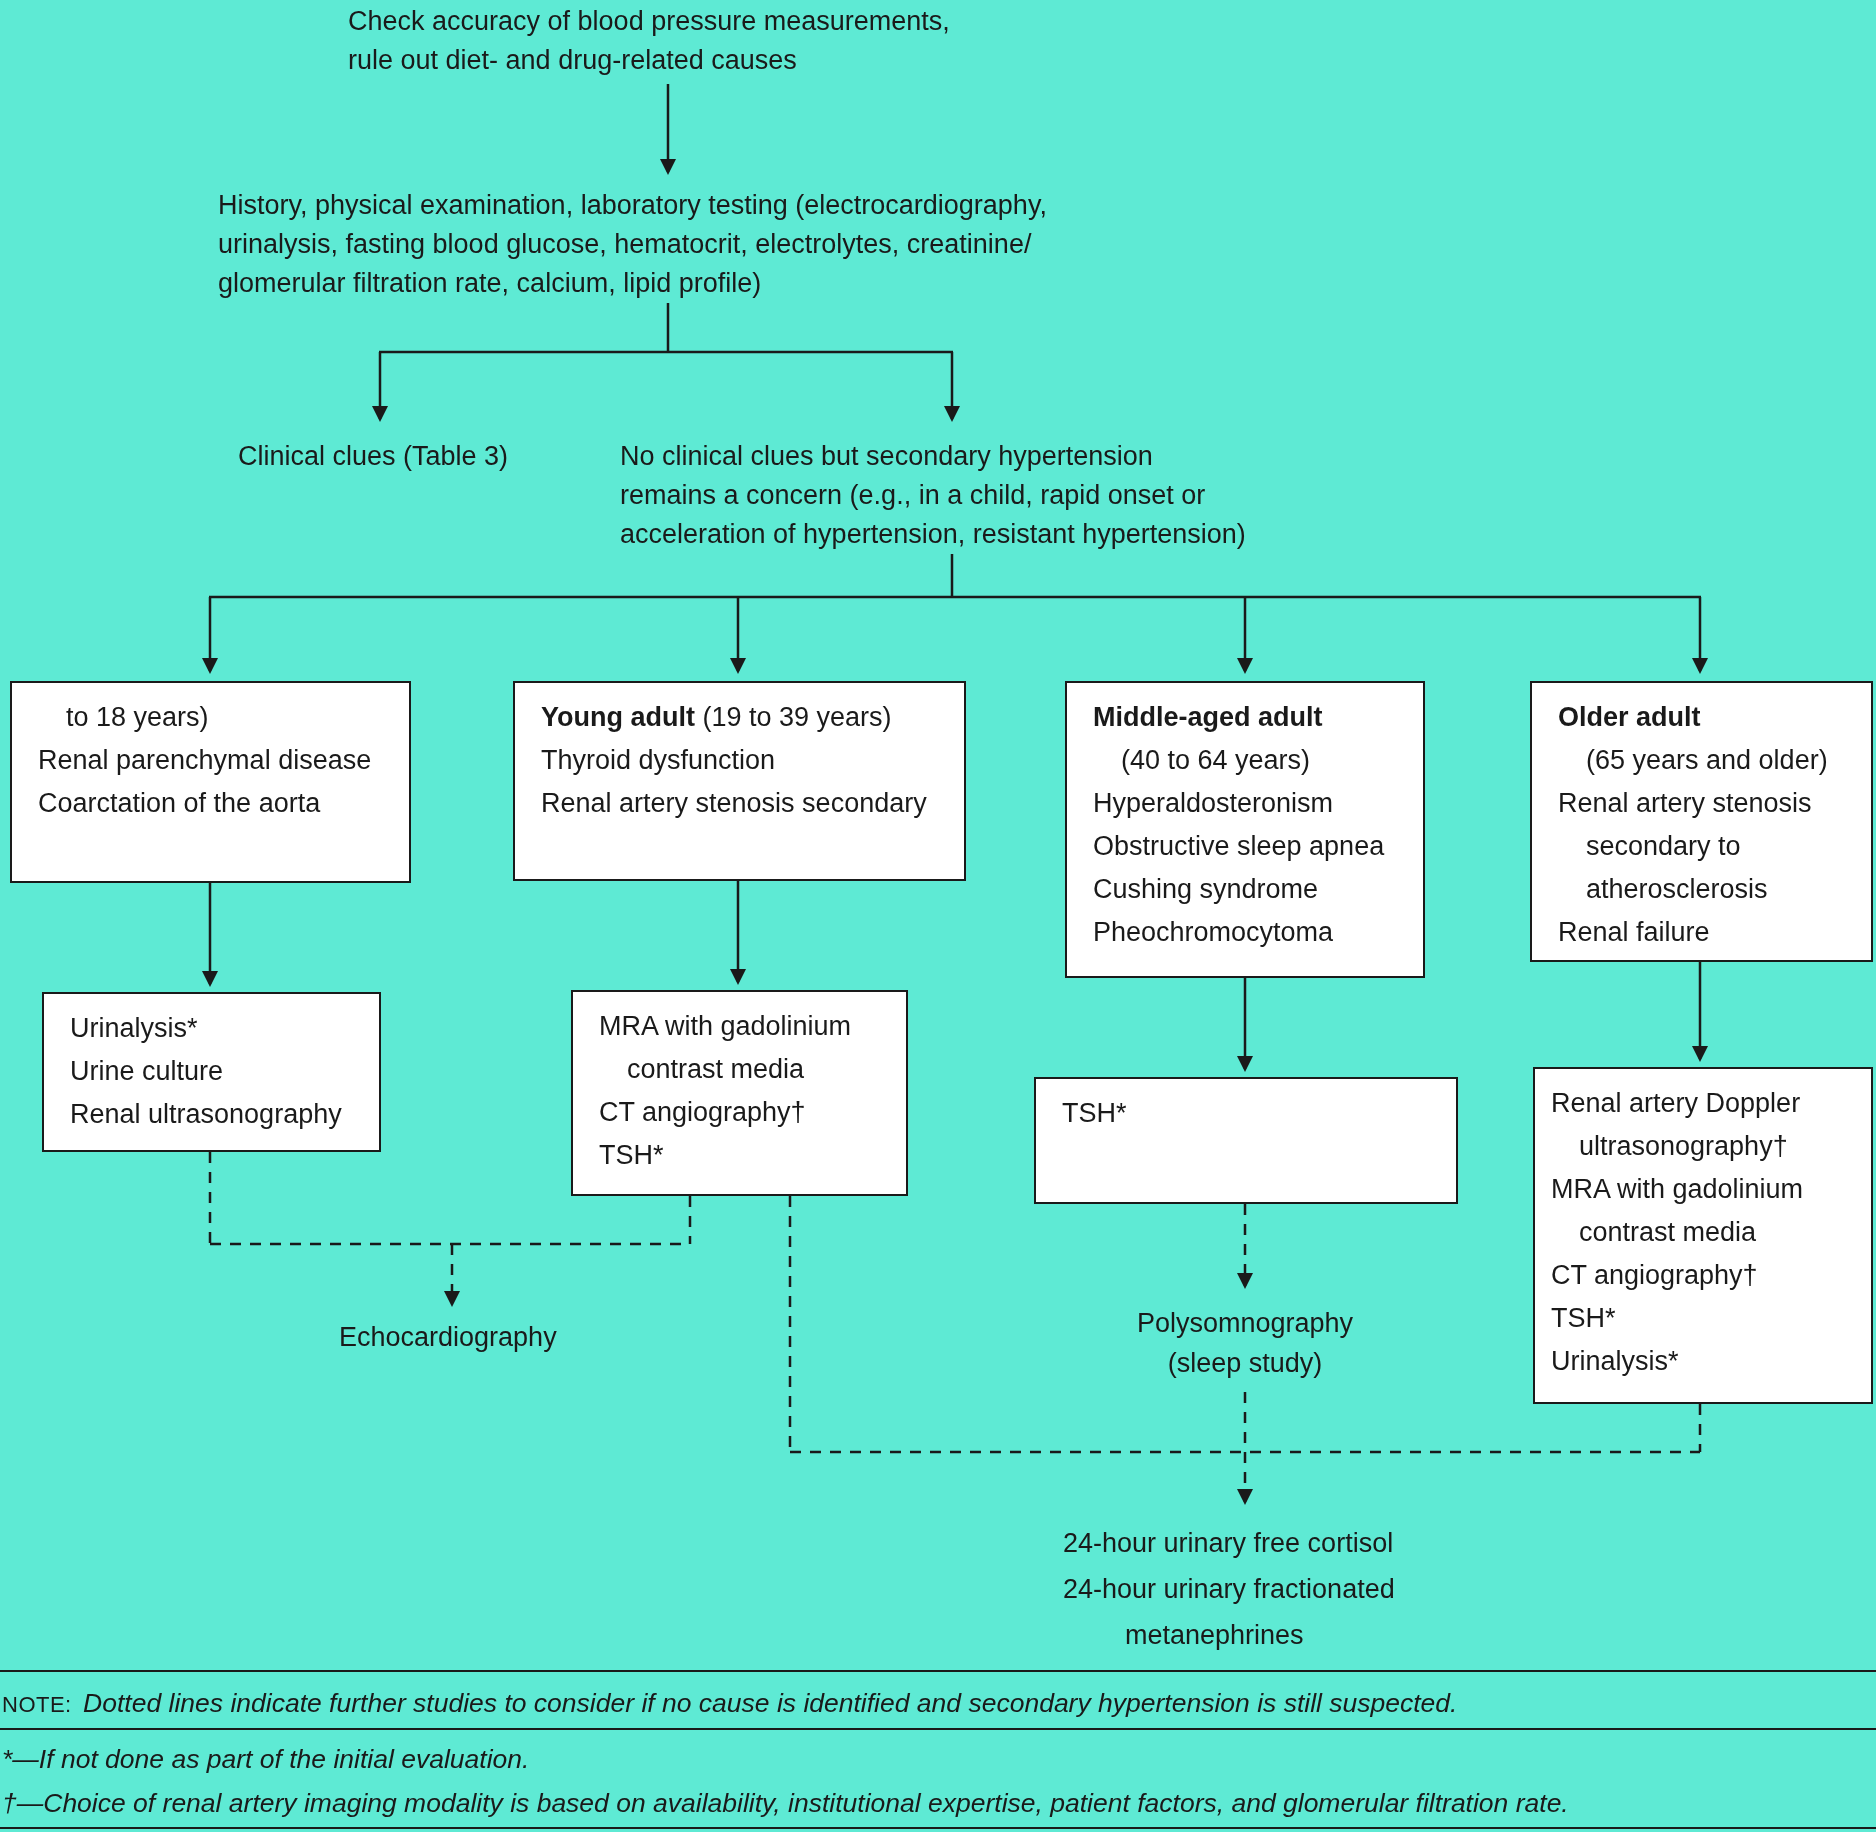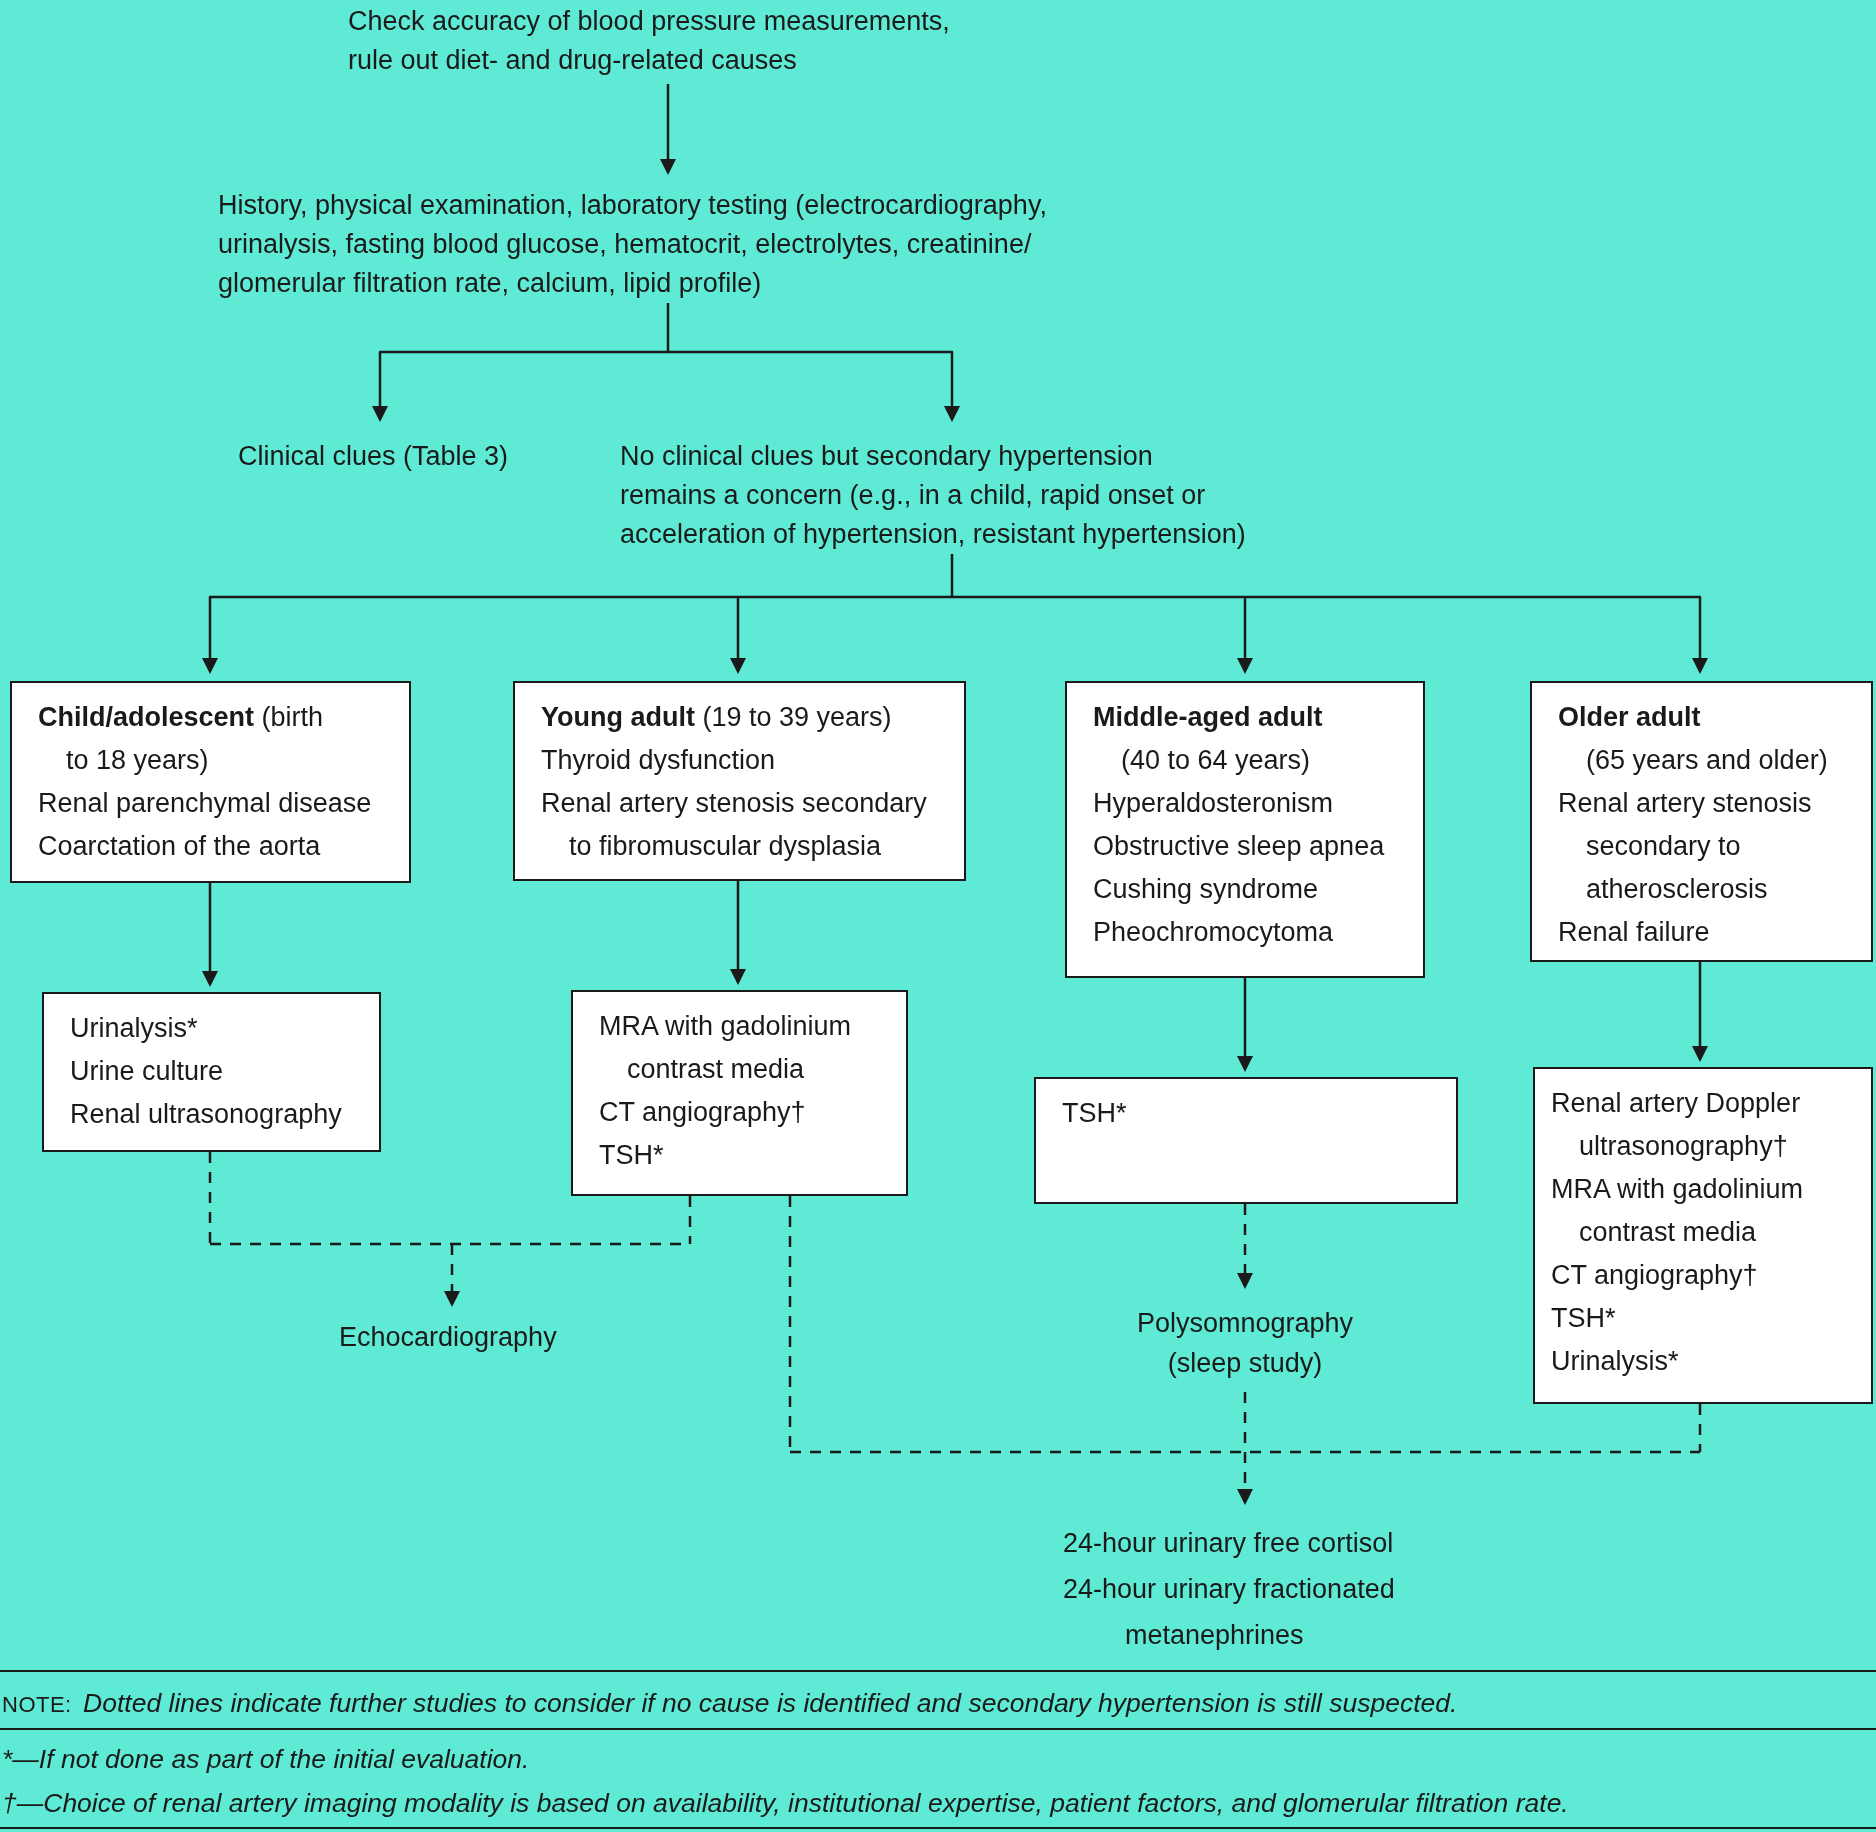--- a/index.html
+++ b/index.html
@@ -70,31 +70,29 @@
 
   <div class="txt" style="left:238px;top:437px;">Clinical clues (Table 3)</div>
 
   <div class="txt" style="left:620px;top:437px;">
     <div>No clinical clues but secondary hypertension</div>
     <div>remains a concern (e.g., in a child, rapid onset or</div>
     <div>acceleration of hypertension, resistant hypertension)</div>
   </div>
 
   <div class="box" style="left:10px;top:681px;width:401px;height:202px;">
-    <div><b>Child/adolescent</b><span> (birth</span></div>
     <div class="ind">to 18 years)</div>
     <div>Renal parenchymal disease</div>
     <div>Coarctation of the aorta</div>
   </div>
 
   <div class="box" style="left:513px;top:681px;width:453px;height:200px;">
     <div><b>Young adult</b><span> (19 to 39 years)</span></div>
     <div>Thyroid dysfunction</div>
     <div>Renal artery stenosis secondary</div>
-    <div class="ind">to fibromuscular dysplasia</div>
   </div>
 
   <div class="box" style="left:1065px;top:681px;width:360px;height:297px;">
     <div><b>Middle-aged adult</b></div>
     <div class="ind">(40 to 64 years)</div>
     <div>Hyperaldosteronism</div>
     <div>Obstructive sleep apnea</div>
     <div>Cushing syndrome</div>
     <div>Pheochromocytoma</div>
   </div>

